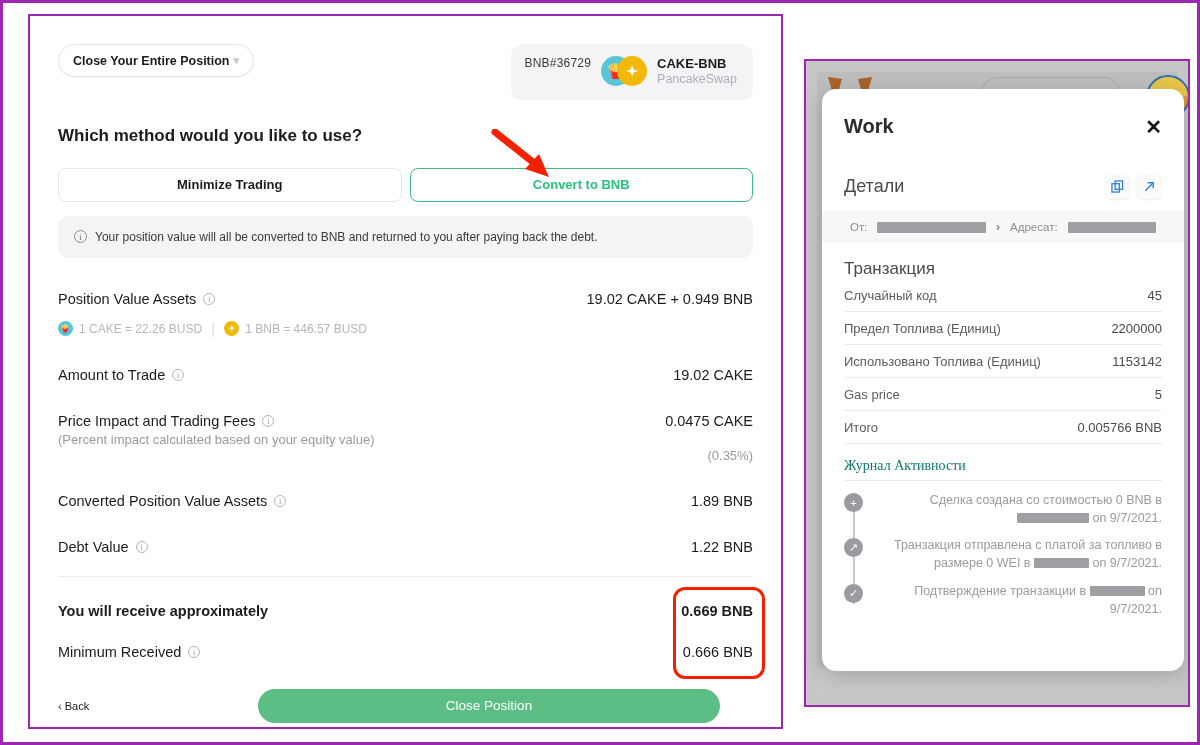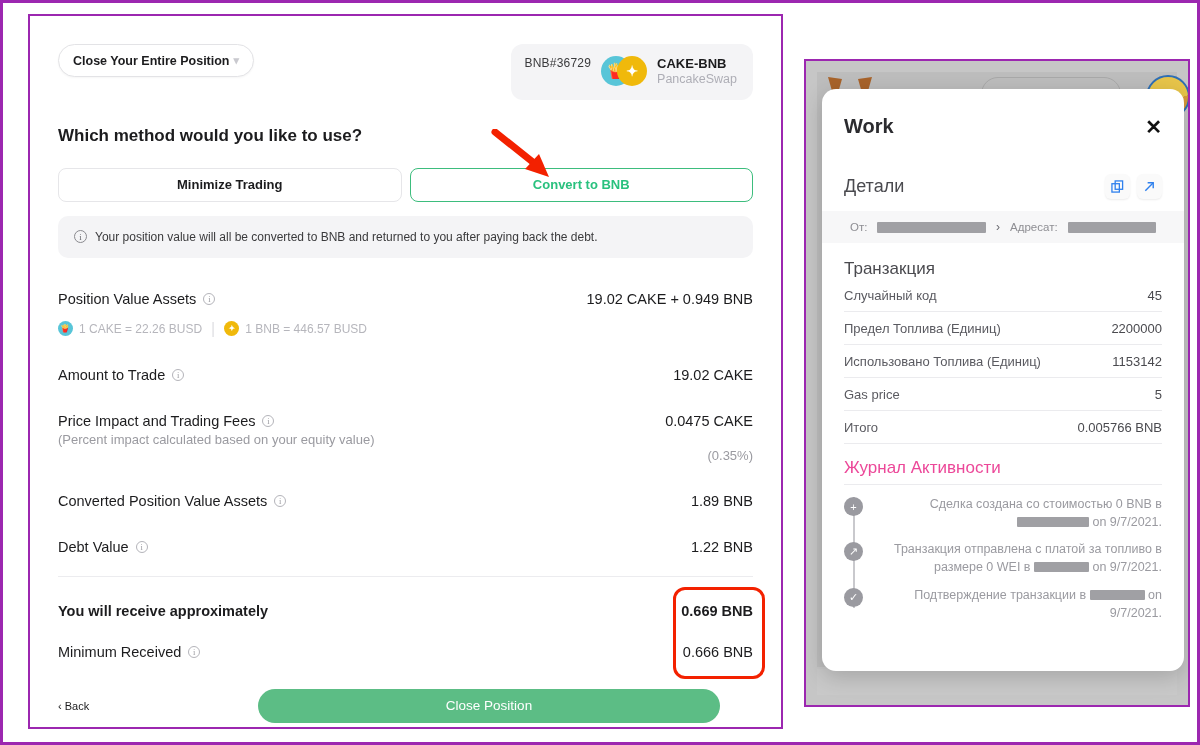--- a/index.html
+++ b/index.html
@@ -193,21 +193,21 @@
   .section-title { font-size: 17px; color: #4a4a4f; margin-top: 16px; }
 
   .kv {
     display: flex; align-items: center; justify-content: space-between;
     height: 33px; border-bottom: 1px solid #ebebee;
     font-size: 13px; color: #5a5a60;
   }
   .kv .k { color: #5a5a60; }
   .kv .v { color: #4a4a4f; }
 
-  .log-title { font-size: 17px; color: #ec4899; margin-top: 14px; }
+  .log-title { font-size: 14px; color: #0f766e; margin-top: 14px; font-family: Liberation Serif, serif; }
   .log-list { margin-top: 6px; border-top: 1px solid #ebebee; padding-top: 10px; position: relative; }
   .log-item { display: flex; gap: 10px; margin-bottom: 9px; position: relative; }
   .log-dot {
     flex: none; width: 19px; height: 19px; border-radius: 50%;
     background: #9a9aa0; color: #fff;
     display: flex; align-items: center; justify-content: center;
     font-size: 11px; margin-top: 2px; z-index: 1;
   }
   .log-line { position: absolute; left: 9px; top: 12px; bottom: 14px; width: 2px; background: #c9c9cd; }
   .log-text { font-size: 12.5px; color: #9a9aa0; line-height: 1.45; text-align: right; }

